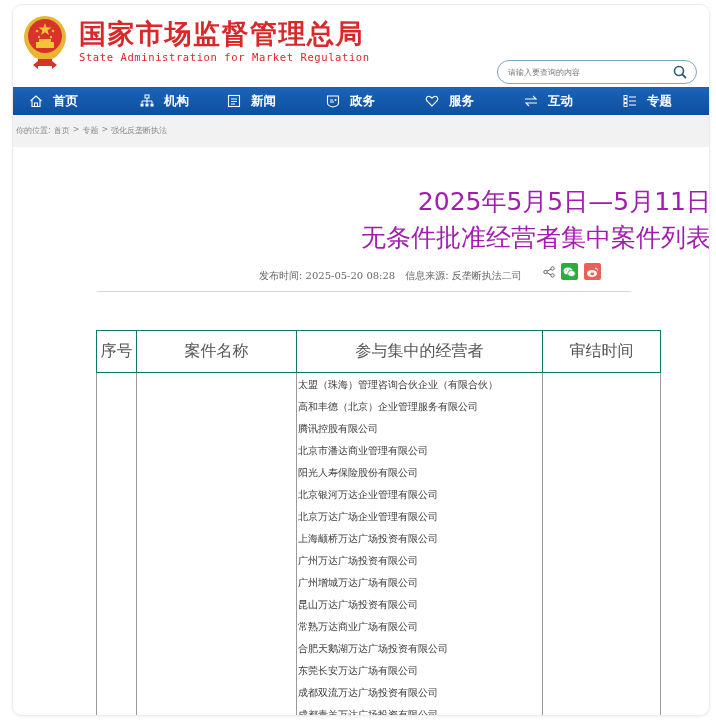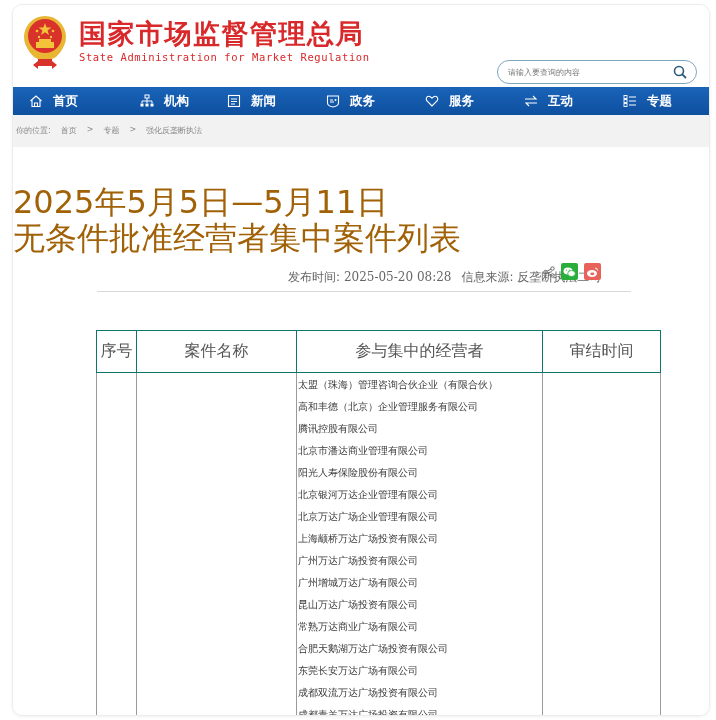--- a/index.html
+++ b/index.html
@@ -31,29 +31,29 @@
   
   .nav {
     position: absolute; left: 0; top: 82px; width: 698px; height: 28px;
     background: linear-gradient(#1a64b8, #0e4f9f); display: flex; align-items: center;
   }
   .nav-item { display: flex; align-items: center; height: 28px; color: #fff; font-weight: bold; font-size: 12.5px; cursor: pointer; position: absolute; top: 0; }
   .nav-icon { width: 14px; height: 14px; margin-right: 10px; display: flex; align-items: center; justify-content: center; }
 
   
   .crumb-bar { position: absolute; left: 0; top: 110px; width: 698px; height: 32px; background: #f2f2f2; }
-  .crumb { position: absolute; left: 3px; top: 10px; font-size: 8px; color: #8a8a8a; display: flex; gap: 10px; }
+  .crumb { position: absolute; left: 3px; top: 10px; font-size: 8px; color: #8a8a8a; display: flex; gap: 3px; }
   .crumb a { color: #8a8a8a; text-decoration: none; }
 
   
   .article { position: absolute; left: 0; top: 142px; width: 698px; height: 600px; background: #fff; }
-  .title { position: absolute; left: 0; width: 698px; text-align: left; font-size: 32px; color: #a16207; line-height: 34px; font-family: "DejaVu Sans", sans-serif; }
+  .title { position: absolute; left: 0; width: 698px; text-align: right; font-size: 25px; color: #a21caf; line-height: 34px; font-family: "DejaVu Sans", sans-serif; }
   .title.l1 { top: 38px; }
   .title.l2 { top: 74px; }
-  .meta { position: absolute; left: 246px; top: 122px; font-size: 12px; color: #666; display: flex; gap: 10px; margin-left: 29px; }
+  .meta { position: absolute; left: 246px; top: 122px; font-size: 10px; color: #666; display: flex; gap: 10px; }
   .share { position: absolute; left: 530px; top: 116px; display: flex; align-items: center; gap: 6px; }
   .share-btn { width: 17px; height: 17px; border-radius: 2px; display: flex; align-items: center; justify-content: center; cursor: pointer; }
   .divider { position: absolute; left: 84px; top: 144px; width: 534px; height: 1px; background: #d8d8d8; }
 
   
   .tbl { position: absolute; left: 83px; top: 183px; border-collapse: collapse; font-family: "DejaVu Serif", "Liberation Serif", serif; color: #444; }
   .tbl th { height: 42px; font-weight: normal; font-size: 16px; color: #555; border: 1px solid #0f766e; }
   .tbl td { border-left: 1px solid #9a9a9a; border-right: 1px solid #9a9a9a; vertical-align: top; }
   .ops { padding-top: 2px; }
   .op { height: 22px; line-height: 20px; font-size: 10px; white-space: nowrap; padding-left: 1px; color: #3a3a3a; font-family: Liberation Serif, serif; }

